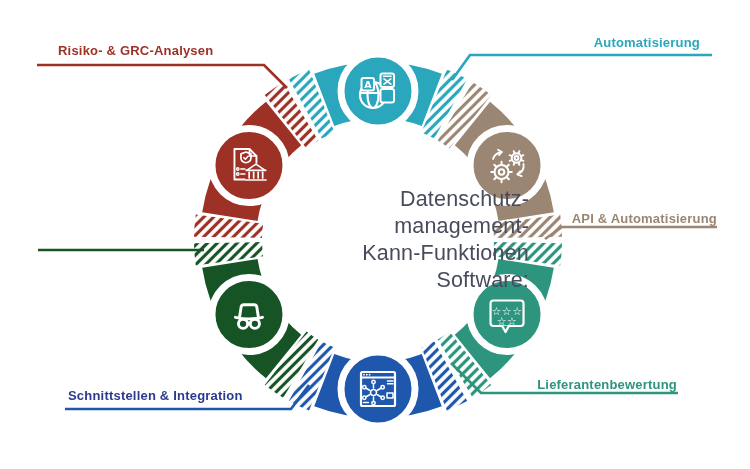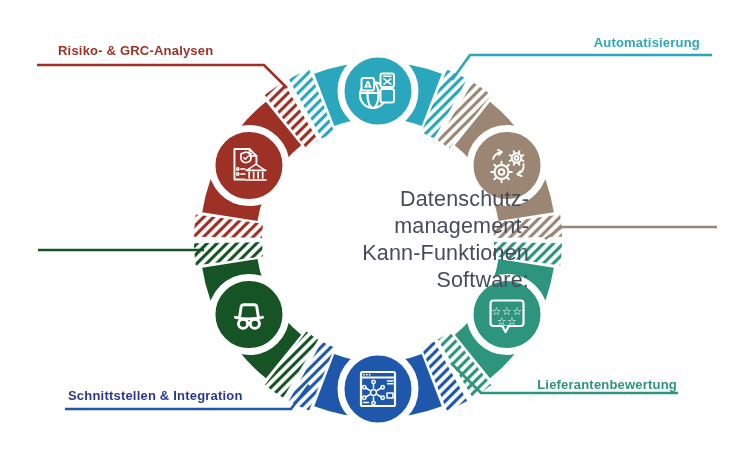--- a/index.html
+++ b/index.html
@@ -191,20 +191,21 @@
           <line x1="4.7" y1="6.8" x2="4.7" y2="12.5"></line>
           <line x1="9.2" y1="6.8" x2="9.2" y2="12.5"></line>
           <line x1="13.7" y1="6.8" x2="13.7" y2="12.5"></line>
           <path d="M -3 14.5 L 17 14.5"></path>
         </g>
       </g>
     </svg>
 
   <div class="seg-label lbl-risk" style="color: rgb(157, 49, 38);">Risiko- &amp; GRC-Analysen</div>
   <div class="seg-label lbl-mehr" style="color: rgb(42, 167, 189);">Automatisierung</div>
+  <div class="seg-label lbl-api" style="color: rgb(154, 134, 115);">API &amp; Automatisierung</div>
   <div class="seg-label lbl-schnitt" style="color: rgb(43, 58, 144);">Schnittstellen &amp; Integration</div>
   <div class="seg-label lbl-lief" style="color: rgb(45, 148, 126);">Lieferantenbewertung</div>
 
   <div class="center-title" style="color: rgb(71, 75, 92);">
     <div>Datenschutz-</div>
     <div>management-</div>
     <div>Kann-Funktionen</div>
     <div>Software:</div>
   </div>
 </div>

